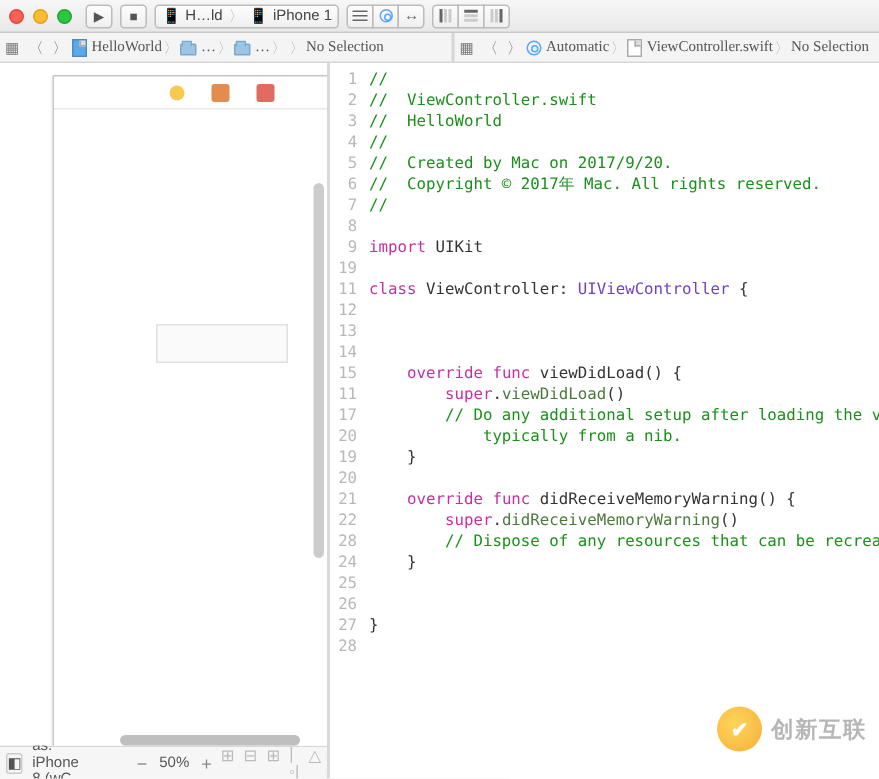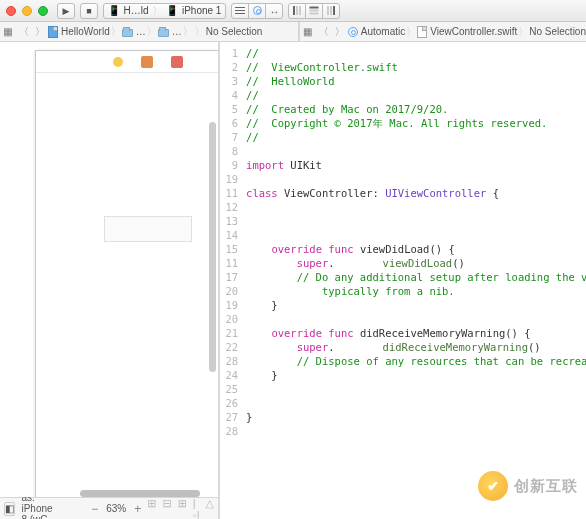--- a/index.html
+++ b/index.html
@@ -23,21 +23,21 @@
   .ico-line::before,.ico-line::after{content:"";position:absolute;left:0;width:10px;height:1.5px;background:#666;}
   .ico-line::before{top:-3px;}.ico-line::after{top:3px;}
   .ico-cols{display:flex;gap:1px;}
   .ico-cols span{width:2px;height:9px;background:#666;}
   .ico-arrows{font-size:10px;color:#666;}
 
   
   .jumpbar { height:20px; background:#f4f4f4; border-bottom:1px solid #d6d6d6; display:flex; align-items:center; font-size:10px; color:#555; }
   .jb-btn{width:16px;height:14px;display:flex;align-items:center;justify-content:center;color:#777;font-size:10px;}
   .jb-sep{color:#bbb;margin:0 1px;}
-  .jb-item{display:flex;align-items:center;gap:3px;white-space:nowrap;}
+  .jb-item{display:flex;align-items:center;gap:3px;white-space:nowrap;font-family:Liberation Serif, serif;}
   .file-ico{width:10px;height:12px;background:#fff;border:1px solid #aaa;position:relative;}
   .file-ico::after{content:"";position:absolute;top:0;right:0;width:3px;height:3px;background:#ddd;border-left:1px solid #aaa;border-bottom:1px solid #aaa;}
   .folder-ico{width:11px;height:8px;background:#9cc4e4;border:1px solid #7aa9ce;border-radius:1px;position:relative;margin-top:2px;}
   .folder-ico::before{content:"";position:absolute;top:-3px;left:0;width:5px;height:3px;background:#9cc4e4;border:1px solid #7aa9ce;border-bottom:none;border-radius:1px 1px 0 0;}
   .four-ring{width:10px;height:10px;border:1.5px solid #57a7ff;border-radius:50%;position:relative;}
   .four-ring::after{content:"";position:absolute;top:2px;left:2px;width:3px;height:3px;border:1px solid #57a7ff;border-radius:50%;}
 
   
   .main{display:flex;height:calc(519px - 22px - 20px);}
   .left-pane{width:303px;background:#fff;border-right:2px solid #d9d9d9;position:relative;display:flex;flex-direction:column;}
@@ -65,21 +65,21 @@
   .ib-scrollbar-v{position:absolute;right:2px;top:80px;width:7px;height:250px;background:rgba(0,0,0,.2);border-radius:4px;}
   
   
   .code{flex:1;display:flex;font-family:Menlo,Consolas,monospace;font-size:10.5px;line-height:14px;overflow:hidden;background:#fff;}
   .gutter{width:22px;text-align:right;color:#b8b8b8;padding:4px 4px 0 0;}
   .gutter div{height:14px;}
   .src{flex:1;padding:4px 2px 0 4px;white-space:pre;color:#333;}
   .cmt{color:#1a8f1a;}
   .kw{color:#c62fa1;}
   .typ{color:#7040c0;}
-  .call{color:#4a7a3a;margin-left:48px;}
+  .call{color:#4a7a3a;}
   .src div{min-height:14px;}
 
   
   .watermark{position:absolute;right:8px;bottom:18px;display:flex;align-items:center;gap:6px;opacity:.9;}
   .wm-badge{width:30px;height:30px;border-radius:50%;background:radial-gradient(circle at 40% 40%,#ffd24a,#f5a623);display:flex;align-items:center;justify-content:center;color:#fff;font-weight:bold;font-size:14px;}
   .wm-text{font-size:15px;font-weight:600;color:#b0b0b0;letter-spacing:1px;}
 </style>
 </head>
 <body>
 
@@ -194,21 +194,21 @@
         <div class="placeholder-box"></div>
       </div>
       <div class="ib-scrollbar-v"></div>
     </div>
     <div class="ib-scrollbar-h"></div>
     <div class="ib-bottom">
       <div class="sqsm">◧</div>
       <span>View as: iPhone 8 (wC hR)</span>
       <div class="zoom-ctrl">
         <span>−</span>
-        <span style="font-size:10px;color:#555;">63%</span>
+        <span style="font-size:10px;color:#555;">50%</span>
         <span>+</span>
       </div>
       <div class="right-tools">
         <span>⊞</span>
         <span>⊟</span>
         <span>⊞</span>
         <span>|◦|</span>
         <span>△</span>
       </div>
     </div>

